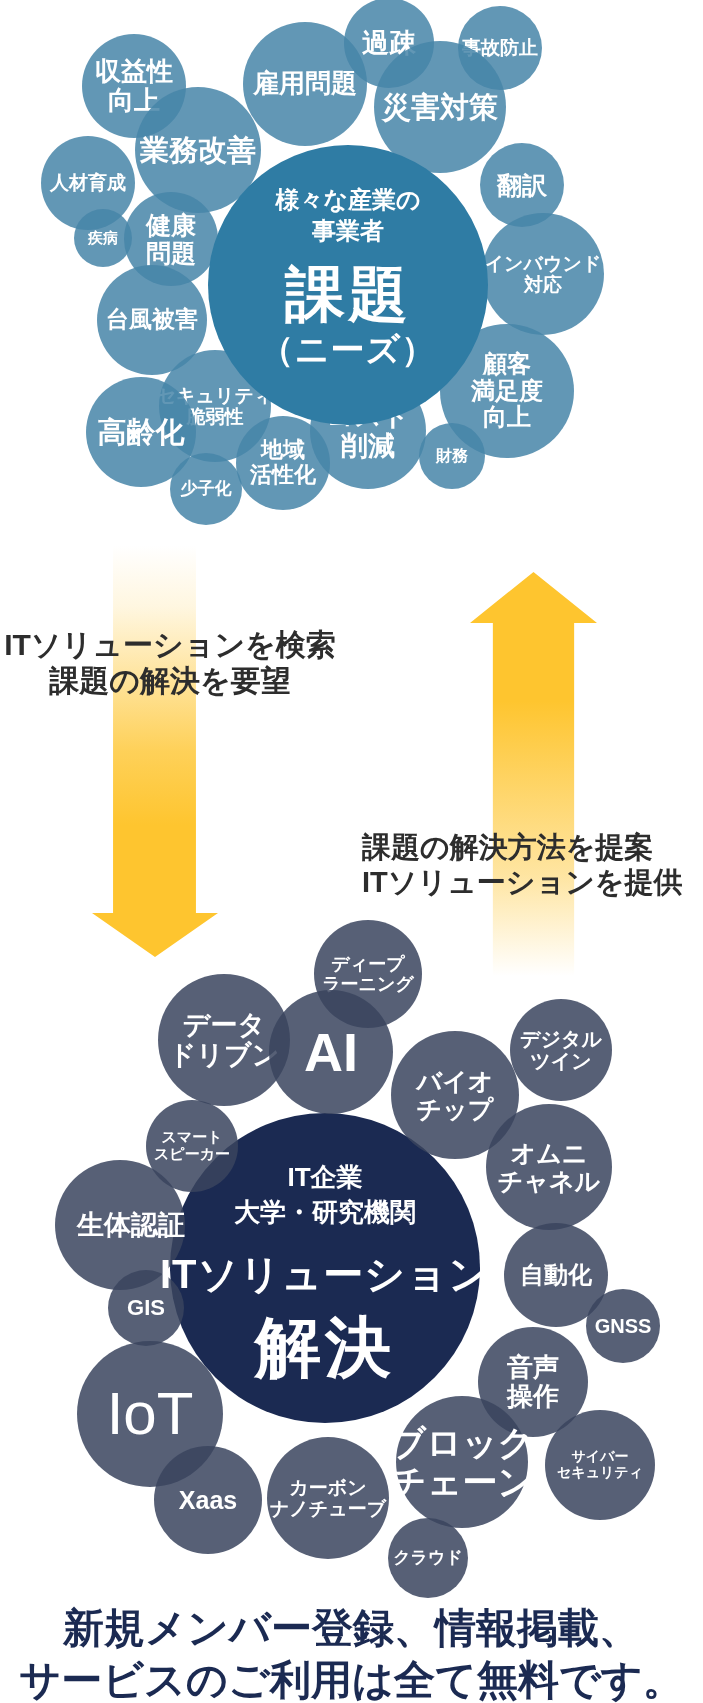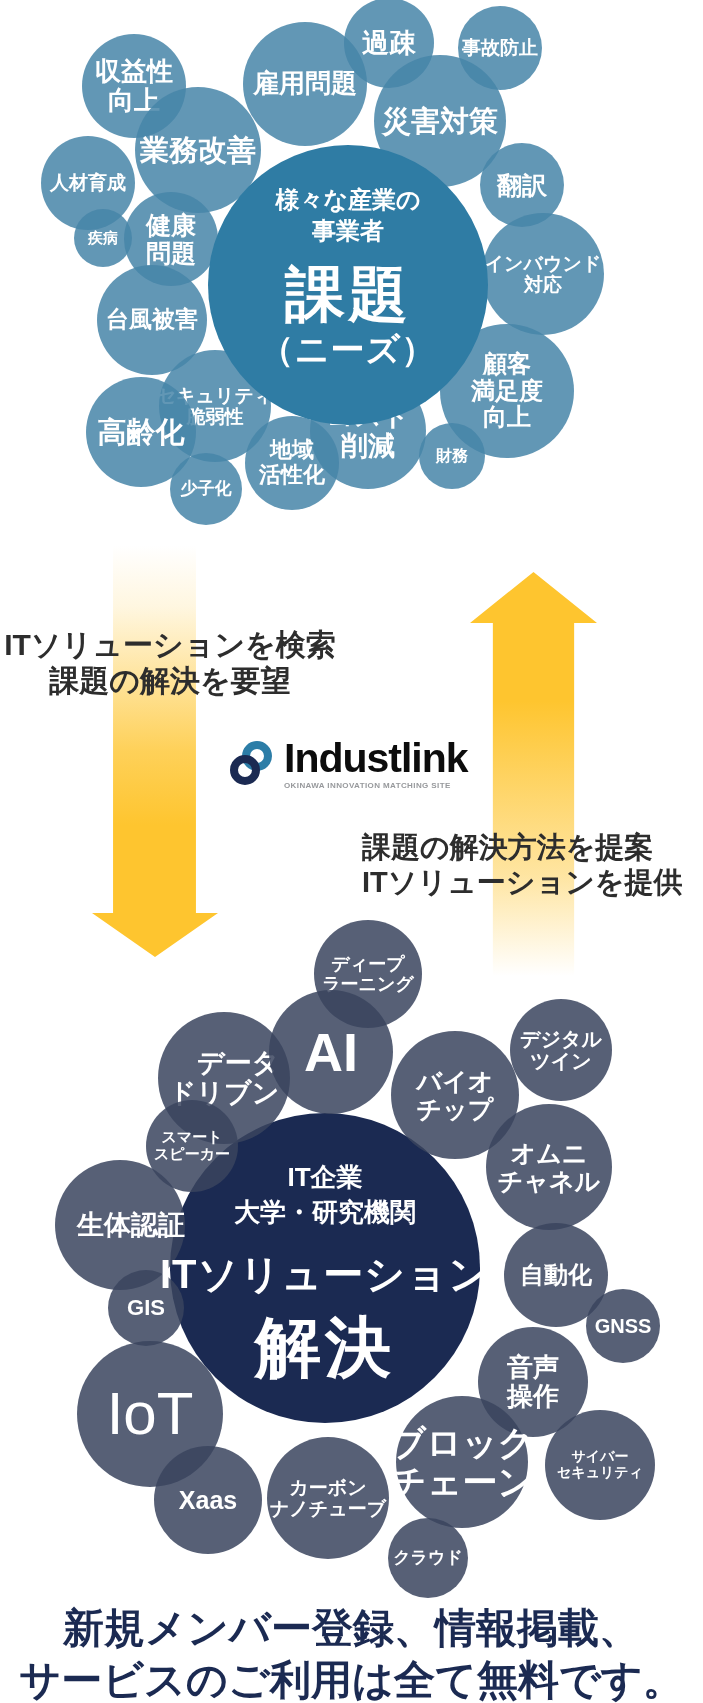--- a/index.html
+++ b/index.html
@@ -93,30 +93,20 @@
 
   <div class="mid-text" id="down-label">
     <div>ITソリューションを検索</div>
     <div>課題の解決を要望</div>
   </div>
   <div class="mid-text" id="up-label">
     <div>課題の解決方法を提案</div>
     <div>ITソリューションを提供</div>
   </div>
 
-  <div class="logo">
-    <svg viewBox="0 0 54 54" aria-hidden="true">
-      <circle class="ring-blue" cx="33" cy="19" r="11"></circle>
-      <circle class="ring-navy" cx="21" cy="33" r="11"></circle>
-    </svg>
-    <div class="logo-textblock">
-      <div class="logo-name">Industlink</div>
-      <div class="logo-tagline">OKINAWA INNOVATION MATCHING SITE</div>
-    </div>
-  </div>
 
   <div class="center-circle" id="bottom-center-circle"></div>
   <div class="center-text" id="bottom-center-text">
     <div class="bc-sub">IT企業</div>
     <div class="bc-sub">大学・研究機関</div>
     <div class="bc-main">ITソリューション</div>
     <div class="bc-note">解決</div>
   </div>
 
   <div class="footer">
@@ -138,21 +128,21 @@
     <div class="bubble top" style="left: 344px; top: -2px; height: 90px; width: 90px; font-size: 27px;">
       <div class="bubble-label">
         <div>過疎</div>
       </div>
     </div>
     <div class="bubble top" style="left: 458px; top: 6px; height: 84px; width: 84px; font-size: 19px;">
       <div class="bubble-label">
         <div>事故防止</div>
       </div>
     </div>
-    <div class="bubble top" style="left: 374px; top: 55px; height: 132px; width: 132px; font-size: 29px;">
+    <div class="bubble top" style="left: 374px; top: 41px; height: 132px; width: 132px; font-size: 29px;">
       <div class="bubble-label">
         <div>災害対策</div>
       </div>
     </div>
     <div class="bubble top" style="left: 41px; top: 136px; height: 94px; width: 94px; font-size: 19px;">
       <div class="bubble-label">
         <div>人材育成</div>
       </div>
     </div>
     <div class="bubble top" style="left: 135px; top: 87px; height: 126px; width: 126px; font-size: 29px;">
@@ -204,21 +194,21 @@
         <div>満足度</div>
         <div>向上</div>
       </div>
     </div>
     <div class="bubble top" style="left: 310px; top: 373px; height: 116px; width: 116px; font-size: 27px;">
       <div class="bubble-label">
         <div>コスト</div>
         <div>削減</div>
       </div>
     </div>
-    <div class="bubble top" style="left: 245px; top: 416px; height: 94px; width: 94px; font-size: 22px;">
+    <div class="bubble top" style="left: 236px; top: 416px; height: 94px; width: 94px; font-size: 22px;">
       <div class="bubble-label">
         <div>地域</div>
         <div>活性化</div>
       </div>
     </div>
     <div class="bubble top" style="left: 419px; top: 423px; height: 66px; width: 66px; font-size: 16px;">
       <div class="bubble-label">
         <div>財務</div>
       </div>
     </div>
@@ -226,21 +216,21 @@
       <div class="bubble-label">
         <div>少子化</div>
       </div>
     </div>
     <div class="bubble bottom" style="left: 314px; top: 920px; height: 108px; width: 108px; font-size: 18px;">
       <div class="bubble-label">
         <div>ディープ</div>
         <div>ラーニング</div>
       </div>
     </div>
-    <div class="bubble bottom" style="left: 158px; top: 1012px; height: 132px; width: 132px; font-size: 27px; text-align: right;">
+    <div class="bubble bottom" style="left: 158px; top: 974px; height: 132px; width: 132px; font-size: 27px;">
       <div class="bubble-label">
         <div>データ</div>
         <div>ドリブン</div>
       </div>
     </div>
     <div class="bubble bottom" style="left: 269px; top: 990px; height: 124px; width: 124px; font-size: 54px; font-weight: 600;">
       <div class="bubble-label">
         <div>AI</div>
       </div>
     </div>

